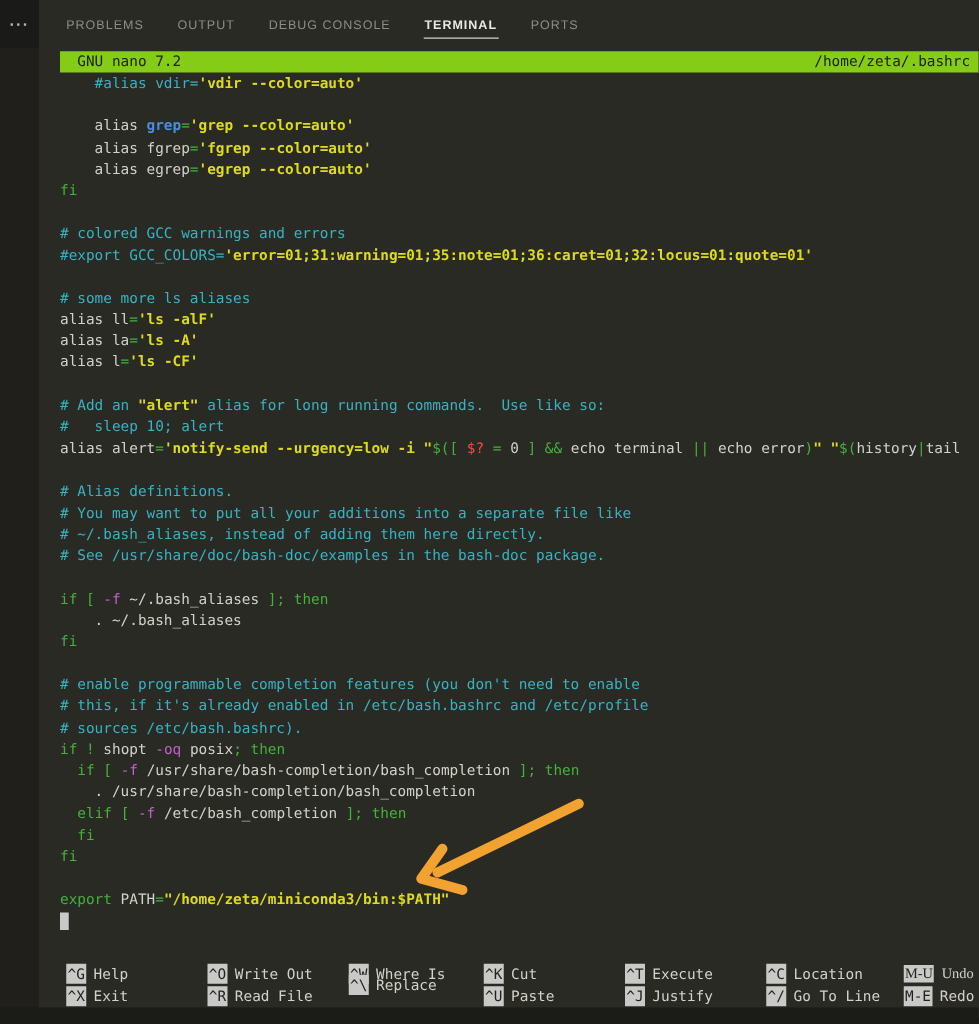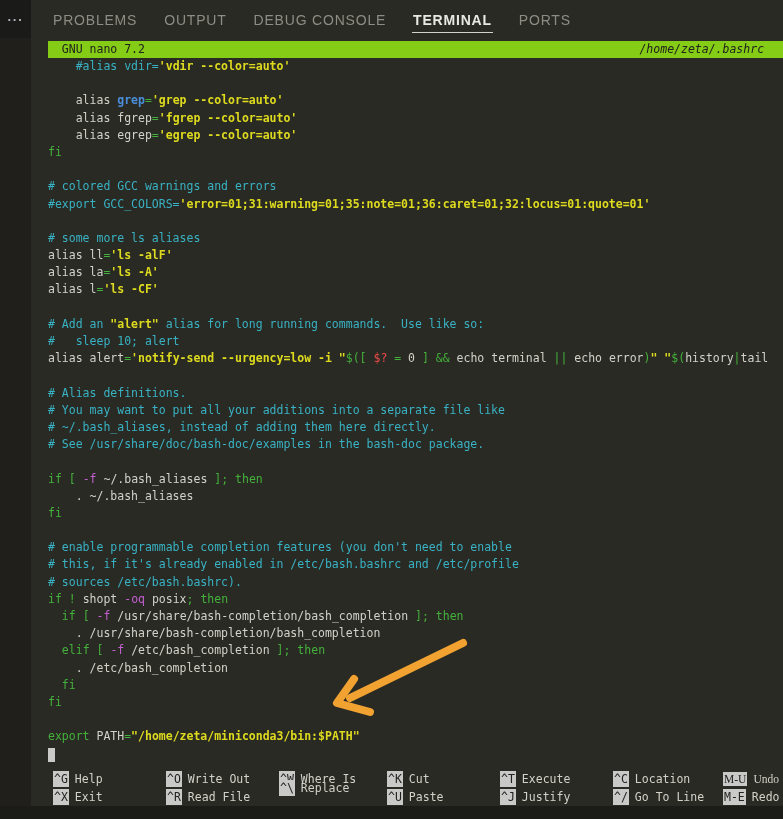--- a/index.html
+++ b/index.html
@@ -8,27 +8,27 @@
     background:#2a2a24;
     font-family:"DejaVu Sans Mono","Liberation Mono",monospace;
   }
   
   .left-strip{position:absolute;left:0;top:0;width:31px;height:819px;background:#201f1b;}
   .more-box{position:absolute;left:0;top:0;width:31px;height:38px;background:#1a1a18;
     display:flex;align-items:center;justify-content:center;}
   .more-dots{color:#b5b5c1;font-size:13px;letter-spacing:1px;font-family:"Liberation Sans",sans-serif;font-weight:bold;}
   
   .tabbar{position:absolute;left:31px;top:0;right:0;height:38px;display:flex;align-items:center;gap:25px;padding-left:21px;
-    font-family:"Liberation Sans",sans-serif;font-size:14px;letter-spacing:0.8px;}
+    font-family:"Liberation Sans",sans-serif;font-size:10px;letter-spacing:0.8px;}
   .tab{color:#8d8d85;cursor:pointer;padding:7px 1px 4px;border-bottom:1px solid transparent;white-space:nowrap;}
   .tab.active{color:#e9e9e4;font-weight:bold;border-bottom:1px solid #d2d2cc;}
   
   .nano-title{position:absolute;left:48px;top:41px;right:0;height:17px;background:#84cc16;color:#21211d;
     font-size:11.5px;line-height:17px;display:flex;justify-content:space-between;white-space:pre;}
-  .nano-title .right{padding-right:12px;font-style:italic;}
+  .nano-title .right{}
   
   .term{position:absolute;left:48px;top:58px;width:735px;font-size:11.5px;}
   .trow{height:17.2px;line-height:17.2px;white-space:pre;}
   .c-def{color:#d2d2ca;}
   .c-cmt{color:#38b2c4;}
   .c-str{color:#dedb1f;font-weight:bold;}
   .c-kw{color:#43b13b;}
   .c-opt{color:#c45fd1;}
   .c-var{color:#ef4b4b;}
   .c-cmd{color:#4a8edb;font-weight:bold;}
@@ -94,21 +94,20 @@
     <div class="trow"><span class="c-def">    . ~/.bash_aliases</span></div>
     <div class="trow"><span class="c-kw">fi</span></div>
     <div class="trow"></div>
     <div class="trow"><span class="c-cmt"># enable programmable completion features (you don't need to enable</span></div>
     <div class="trow"><span class="c-cmt"># this, if it's already enabled in /etc/bash.bashrc and /etc/profile</span></div>
     <div class="trow"><span class="c-cmt"># sources /etc/bash.bashrc).</span></div>
     <div class="trow"><span class="c-kw">if</span><span class="c-def"> </span><span class="c-kw">!</span><span class="c-def"> shopt </span><span class="c-opt">-oq</span><span class="c-def"> posix</span><span class="c-kw">;</span><span class="c-def"> </span><span class="c-kw">then</span></div>
     <div class="trow"><span class="c-def">  </span><span class="c-kw">if</span><span class="c-def"> </span><span class="c-kw">[</span><span class="c-def"> </span><span class="c-opt">-f</span><span class="c-def"> /usr/share/bash-completion/bash_completion </span><span class="c-kw">];</span><span class="c-def"> </span><span class="c-kw">then</span></div>
     <div class="trow"><span class="c-def">    . /usr/share/bash-completion/bash_completion</span></div>
     <div class="trow"><span class="c-def">  </span><span class="c-kw">elif</span><span class="c-def"> </span><span class="c-kw">[</span><span class="c-def"> </span><span class="c-opt">-f</span><span class="c-def"> /etc/bash_completion </span><span class="c-kw">];</span><span class="c-def"> </span><span class="c-kw">then</span></div>
-    <div class="trow"><span class="c-def">    . /etc/bash_completion</span></div>
     <div class="trow"><span class="c-def">  </span><span class="c-kw">fi</span></div>
     <div class="trow"><span class="c-kw">fi</span></div>
     <div class="trow"></div>
     <div class="trow"><span class="c-kw">export</span><span class="c-def"> PATH</span><span class="c-kw">=</span><span class="c-str">"/home/zeta/miniconda3/bin:$PATH"</span></div>
     <div class="trow"><span class="c-cur"> </span></div>
   </div>
 
 <svg class="arrow-svg" viewBox="0 0 165 100">
   <g fill="none" stroke="#f2a231" stroke-width="8" stroke-linecap="round" stroke-linejoin="round">
     <path d="M143,13 L30,68"></path>

